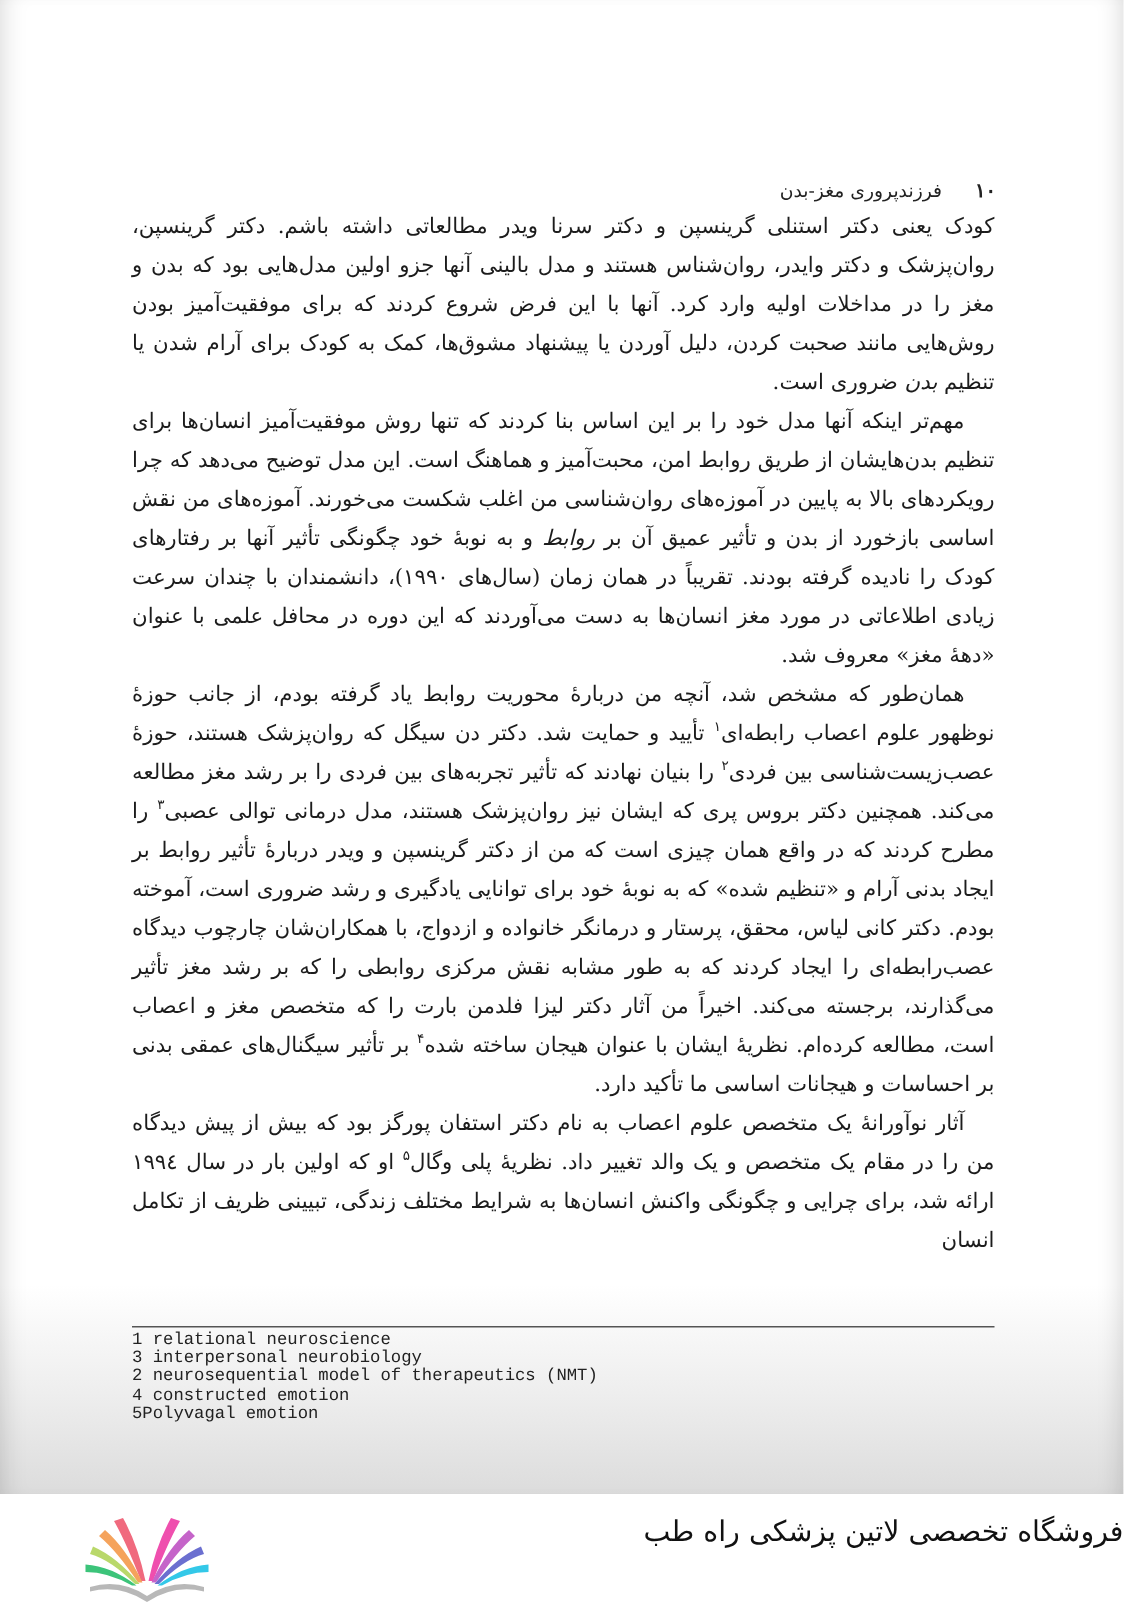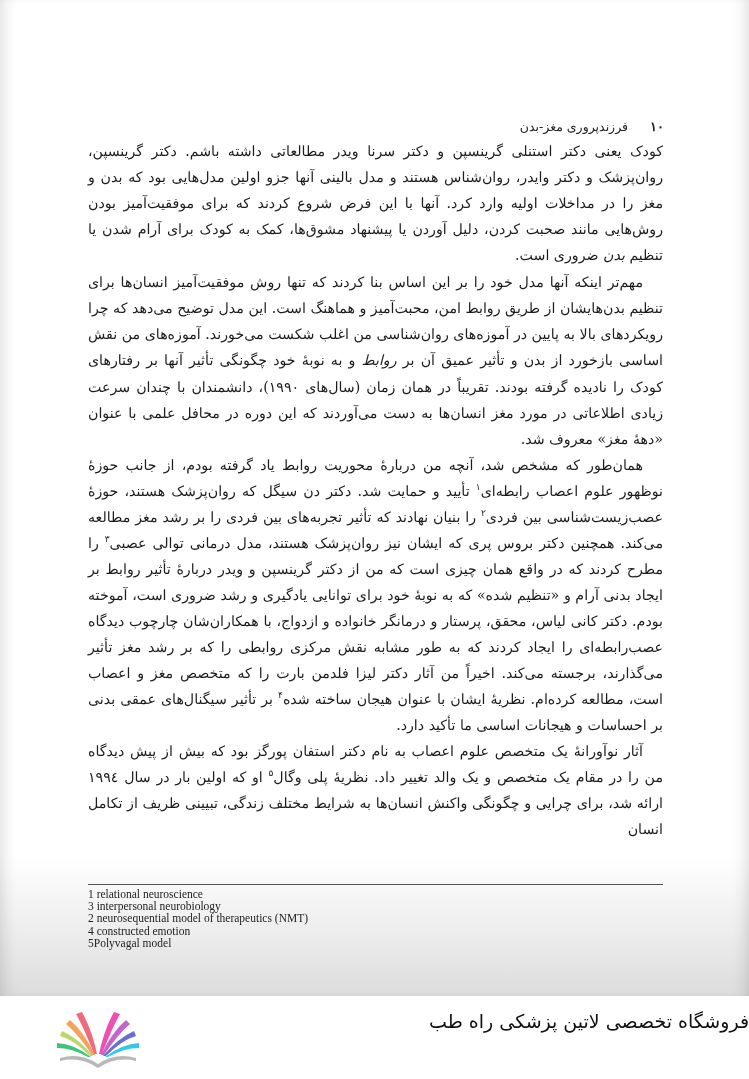--- a/index.html
+++ b/index.html
@@ -21,28 +21,28 @@
   }
   .running-head .num { font-weight:bold; font-size:13px;margin-top:22px; }
   .body-text {
     position:absolute; left:88px; right:86px; top:138px;
     direction:rtl; text-align:justify;
     font-size:14.2px; line-height:26px; color:#1c1c1c;
   }
   .body-text p { margin:0; text-indent:0; }
   .body-text p.indent { text-indent:20px; }
   .body-text sup { font-size:9px; line-height:0; }
-  .body-text i { font-style:italic;font-family:Liberation Mono, monospace; }
+  .body-text i { font-style:italic; }
   .fn-rule {
     position:absolute; left:88px; width:575px; top:884px;
     border-top:1px solid #555;
   }
   .footnotes {
     position:absolute; left:88px; top:888px;
-    direction:ltr; font-family:Liberation Serif, serif;
+    direction:ltr; font-family:Liberation Mono, monospace;
     font-size:11.5px; line-height:12.2px; color:#222;
   }
   .footnotes div { white-space:nowrap; }
   .page-marker {
     position:absolute; top:975px; left:0; width:749px; text-align:center;
     font-size:10px; color:#333; direction:rtl;
   }
   .banner {
     position:absolute; left:16px; top:996px; width:749px; height:83px;
     background:#ffffff;
@@ -81,21 +81,21 @@
       <span>آثار نوآورانهٔ یک متخصص علوم اعصاب به نام دکتر استفان پورگز بود که بیش از پیش دیدگاه من را در مقام یک متخصص و یک والد تغییر داد. نظریهٔ پلی وگال</span><sup>۵</sup><span> او که اولین بار در سال ۱۹۹٤ ارائه شد، برای چرایی و چگونگی واکنش انسان‌ها به شرایط مختلف زندگی، تبیینی ظریف از تکامل انسان</span>
     </p>
   </div>
 
   <div class="fn-rule"></div>
   <div class="footnotes">
     <div>1 relational neuroscience</div>
     <div>3 interpersonal neurobiology</div>
     <div>2 neurosequential model of therapeutics (NMT)</div>
     <div>4 constructed emotion</div>
-    <div>5Polyvagal model</div>
+    <div>5Polyvagal emotion</div>
   </div>
 
 </div>
 
 <div class="banner">
   <svg class="logo" viewBox="0 0 88 62">
     <g id="logo-fans">
         <path d="M40 46 Q30 20 22 6 L28 4 Q38 22 43 46 Z" fill="#f06a7e"></path>
         <path d="M38 47 Q24 26 12 16 L16 12 Q30 24 41 47 Z" fill="#f5a35c"></path>
         <path d="M36 48 Q20 32 6 28 L8 23 Q24 30 39 48 Z" fill="#b9d86a"></path>

